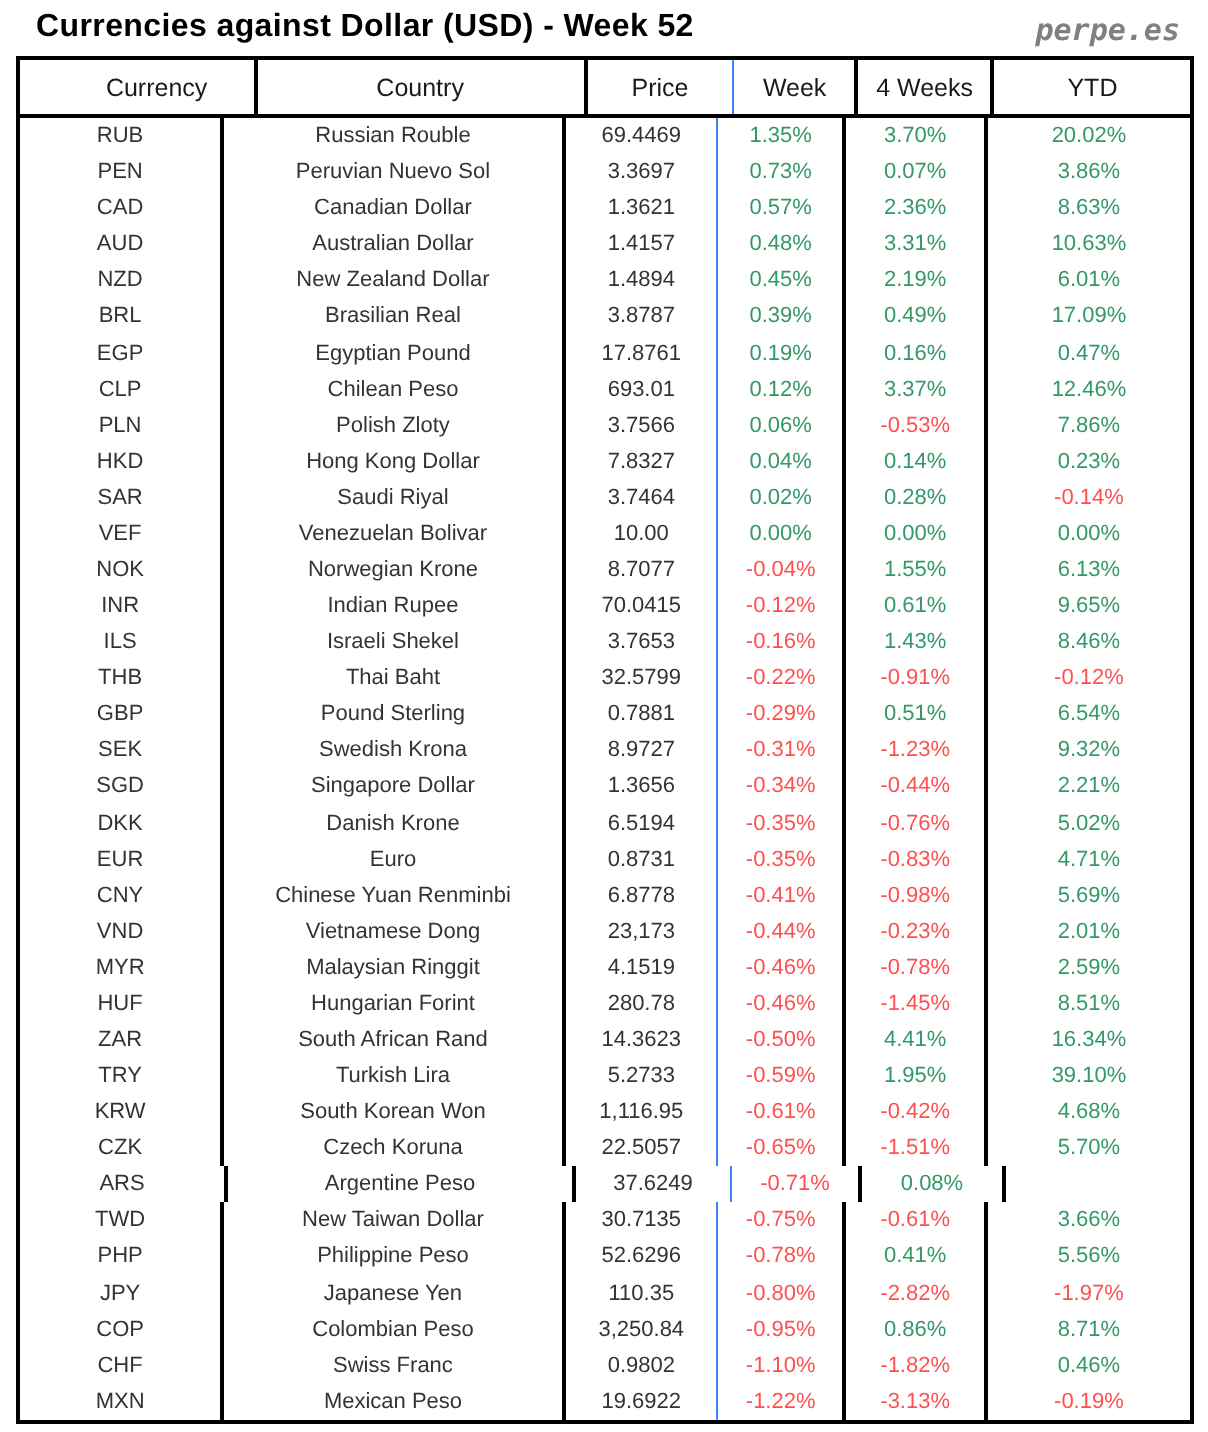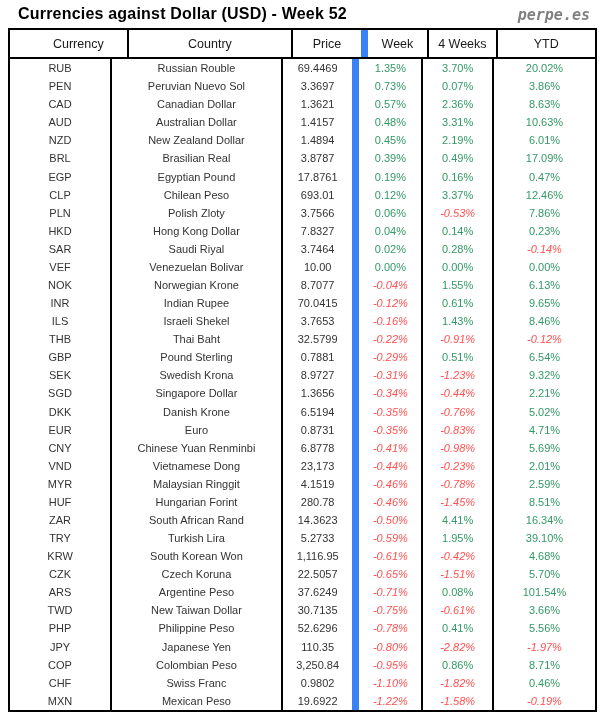--- a/index.html
+++ b/index.html
@@ -70,27 +70,27 @@
     align-items: center;
     justify-content: center;
     height: 100%;
     box-sizing: border-box;
     text-align: center;
     white-space: nowrap;
     overflow: hidden;
   }
   .c1 { width: 104px; border-right: 2px solid #000; }
   .c2 { width: 174px; border-right: 2px solid #000; }
-  .c3 { width: 78px;  border-right: 7px solid #3b82f6; }
+  .c3 { width: 78px;  border-right: 1px solid #3b82f6; }
   .c4 { width: 65px;  border-right: 2px solid #000; }
   .c5 { width: 72px;  border-right: 2px solid #000; }
   .c6 { width: 103px; border-radius: 12px; }
   .plain { color: #333333; }
   .pos { color: #339966; }
-  .neg { color: #ff5050; font-style: italic; }
+  .neg { color: #ff5050; }
 </style>
 </head>
 <body>
 
 <div class="page-title">Currencies against Dollar (USD) - Week 52</div>
 <div class="site-logo">perpe.es</div>
 
 <div class="fx-table">
   <div class="thead">
     <div class="cell c1">Currency</div>
@@ -332,21 +332,20 @@
         <div class="cell c4 neg">-0.65%</div>
         <div class="cell c5 neg">-1.51%</div>
         <div class="cell c6 pos">5.70%</div>
       </div>
       <div class="row">
         <div class="cell c1 plain">ARS</div>
         <div class="cell c2 plain">Argentine Peso</div>
         <div class="cell c3 plain">37.6249</div>
         <div class="cell c4 neg">-0.71%</div>
         <div class="cell c5 pos">0.08%</div>
-        <div class="cell c6 pos">101.54%</div>
       </div>
       <div class="row">
         <div class="cell c1 plain">TWD</div>
         <div class="cell c2 plain">New Taiwan Dollar</div>
         <div class="cell c3 plain">30.7135</div>
         <div class="cell c4 neg">-0.75%</div>
         <div class="cell c5 neg">-0.61%</div>
         <div class="cell c6 pos">3.66%</div>
       </div>
       <div class="row">
@@ -379,17 +378,17 @@
         <div class="cell c3 plain">0.9802</div>
         <div class="cell c4 neg">-1.10%</div>
         <div class="cell c5 neg">-1.82%</div>
         <div class="cell c6 pos">0.46%</div>
       </div>
       <div class="row">
         <div class="cell c1 plain">MXN</div>
         <div class="cell c2 plain">Mexican Peso</div>
         <div class="cell c3 plain">19.6922</div>
         <div class="cell c4 neg">-1.22%</div>
-        <div class="cell c5 neg">-1.58%</div>
+        <div class="cell c5 neg">-3.13%</div>
         <div class="cell c6 neg">-0.19%</div>
       </div>
     </div>
 </div>
 
 </body></html>

